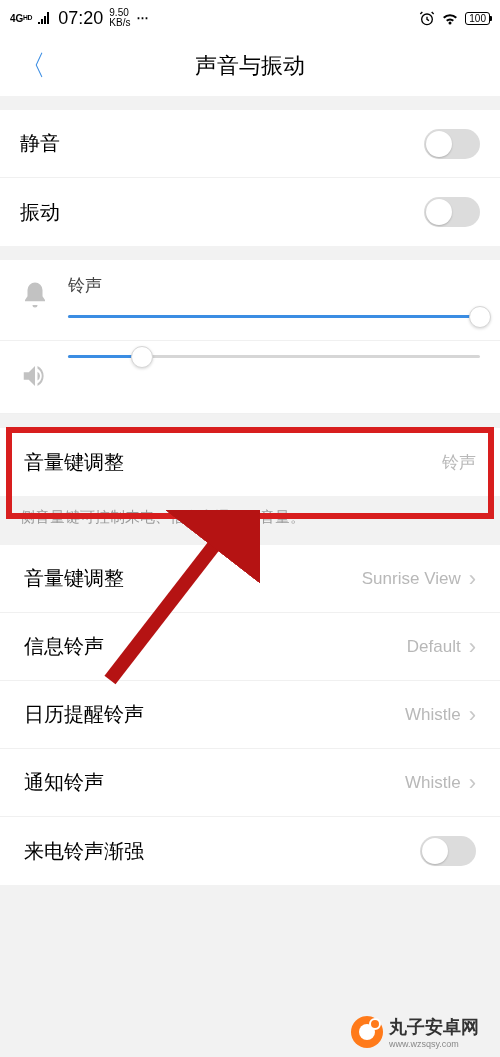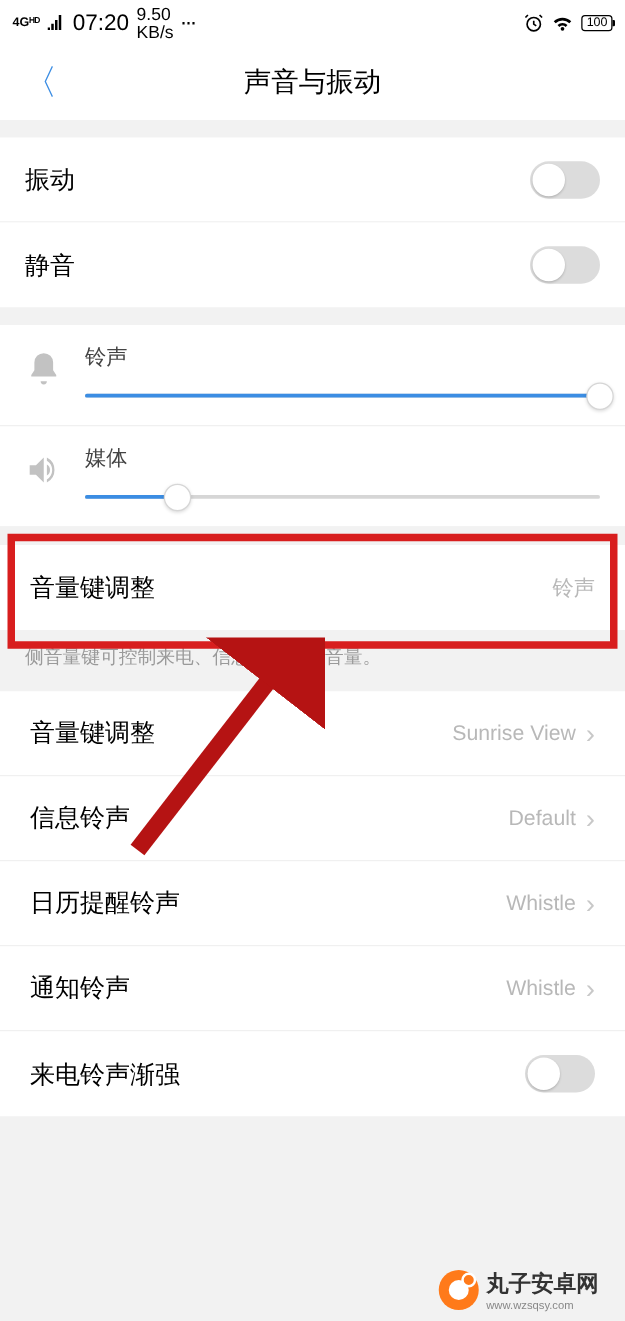--- a/index.html
+++ b/index.html
@@ -3,21 +3,21 @@
   <meta charset="utf-8">
   <style>
     * { margin: 0; padding: 0; box-sizing: border-box; }
     body { font-family: -apple-system, "PingFang SC", "Microsoft YaHei", sans-serif; width: 500px; height: 1057px; background: #f2f2f2; overflow: hidden; position: relative; }
     
     
     .status-bar { height: 36px; background: #fff; display: flex; align-items: center; justify-content: space-between; padding: 16px 10px; font-size: 12px; color: #000; }
     .status-left { display: flex; align-items: center; gap: 6px; }
     .status-right { display: flex; align-items: center; gap: 6px; }
     .status-time { font-size: 18px; font-weight: 500; }
-    .status-speed { font-size: 14px; line-height: 1; }
+    .status-speed { font-size: 10px; line-height: 1; }
     .status-net { font-size: 10px; font-weight: 600; }
     .status-dots { letter-spacing: 2px; font-weight: bold; }
     .battery-box { border: 1px solid #000; border-radius: 3px; padding: 0 3px; font-size: 10px; position: relative; }
     .battery-box::after { content: ''; position: absolute; right: -3px; top: 3px; width: 2px; height: 5px; background: #000; border-radius: 0 1px 1px 0; }
     
     
     .title-bar { height: 60px; background: #fff; display: flex; align-items: center; position: relative; }
     .back-btn { position: absolute; left: 18px; font-size: 28px; color: #3b8de3; font-weight: 300; }
     .title-text { flex: 1; text-align: center; font-size: 22px; color: #000; }
     
@@ -89,27 +89,27 @@
 
 <div class="title-bar">
   <span class="back-btn">〈</span>
   <span class="title-text">声音与振动</span>
 </div>
 
 <div class="gap"></div>
 
 <div>
   <div class="toggle-row">
-    <span class="toggle-label">振动</span>
+    <span class="toggle-label">静音</span>
     <div class="toggle">
         <div class="toggle-knob"></div>
       </div>
   </div>
   <div class="toggle-row">
-    <span class="toggle-label">静音</span>
+    <span class="toggle-label">振动</span>
     <div class="toggle">
         <div class="toggle-knob"></div>
       </div>
   </div>
 </div>
 
 <div class="gap"></div>
 
 <div class="slider-section">
   <div class="slider-row">
@@ -122,21 +122,20 @@
         <div class="slider-fill" style="width:100%"></div>
         <div class="slider-thumb" style="left:100%"></div>
       </div>
     </div>
   </div>
   <div class="slider-row">
     <svg class="slider-icon" viewBox="0 0 24 24">
         <path fill="currentColor" d="M3 9v6h4l5 5V4L7 9H3zm13 3a4 4 0 00-2-3.5v7A4 4 0 0016 12zm-2-8v2a7 7 0 010 12v2a9 9 0 000-16z"></path>
       </svg>
     <div class="slider-content">
-      <div class="slider-label">媒体</div>
       <div class="slider-track">
         <div class="slider-fill" style="width:18%"></div>
         <div class="slider-thumb" style="left:18%"></div>
       </div>
     </div>
   </div>
 </div>
 
 <div class="highlight-box" style="left:6px; top:427px; width:488px; height:92px;"></div>
 

